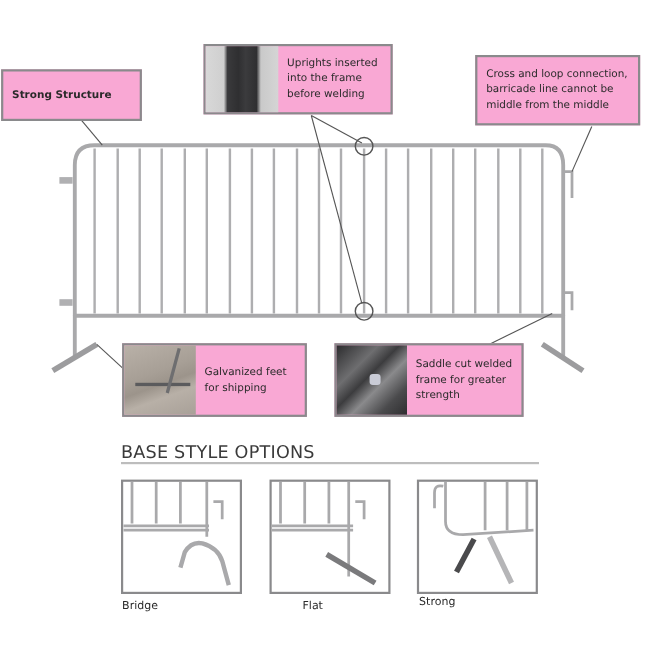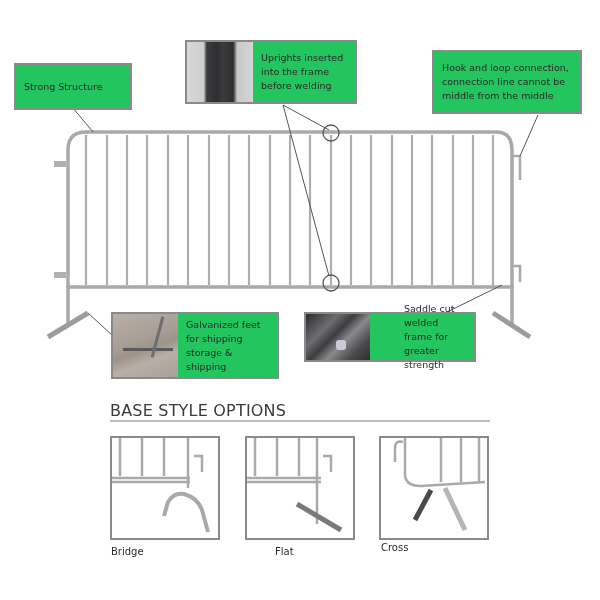--- a/index.html
+++ b/index.html
@@ -1,17 +1,17 @@
 <!DOCTYPE html>
 <html><head>
 <meta charset="utf-8">
 <style>
   html, body { margin:0; padding:0; background:#ffffff; }
   body { width:600px; height:600px; position:relative; overflow:hidden; font-family:"DejaVu Sans", sans-serif; color:#2b2b2b; }
-  .callout { position:absolute; background:#22c55e; border:2px solid #8a8a8c; box-sizing:border-box; display:flex; align-items:center; }
+  .callout { position:absolute; background:#f9a8d4; border:2px solid #8a8a8c; box-sizing:border-box; display:flex; align-items:center; }
   .callout .txt { font-size:9.5px; line-height:14px; padding:0 8px; color:#2a2a2a; }
   .photo { height:100%; flex:0 0 auto; }
   .section-title { position:absolute; left:110px; top:401px; font-size:16px; letter-spacing:0.2px; color:#3a3a3a; }
   .section-rule { position:absolute; left:110px; top:420px; width:380px; height:2px; background:#bdbdbd; }
   .opt-box { position:absolute; border:2px solid #8a8a8c; box-sizing:border-box; background:#fff; overflow:hidden; }
   .opt-label { position:absolute; font-size:10px; color:#2a2a2a; }
   svg { display:block; }
 </style>
 </head>
 <body>
@@ -71,56 +71,55 @@
   <g stroke="#555" stroke-width="1">
     <line x1="73" y1="108" x2="93" y2="132"></line>
     <line x1="283" y1="105" x2="329" y2="130"></line>
     <line x1="283" y1="105" x2="329" y2="276"></line>
     <line x1="538" y1="115" x2="520" y2="156"></line>
     <line x1="88" y1="313" x2="113" y2="336"></line>
     <line x1="502" y1="285" x2="445" y2="313"></line>
   </g>
 </svg>
 
-<div class="callout" style="left:14px;top:63px;width:118px;height:47px;">
+<div class="callout" style="left:1px;top:63px;width:128px;height:47px;font-weight:bold;">
   <div class="txt">
     <div>Strong Structure</div>
   </div>
 </div>
 
 <div class="callout" style="left:185px;top:40px;width:172px;height:64px;">
   <div class="photo" style="width:66px;background:linear-gradient(90deg,#d8d8d8 0%,#cfcfcf 25%,#3a3a3c 30%,#2f2f31 45%,#3b3b3d 55%,#2f2f31 70%,#c9c9c9 76%,#d5d5d5 100%);"></div>
   <div class="txt">
     <div>Uprights inserted</div>
     <div>into the frame</div>
     <div>before welding</div>
   </div>
 </div>
 
 <div class="callout" style="left:432px;top:50px;width:150px;height:64px;">
   <div class="txt">
-    <div>Hook and loop connection,</div>
-    <div>connection line cannot be</div>
+    <div>Cross and loop connection,</div>
+    <div>barricade line cannot be</div>
     <div>middle from the middle</div>
   </div>
 </div>
 
 <div class="callout" style="left:111px;top:312px;width:168px;height:67px;">
   <div class="photo" style="width:65px;background:linear-gradient(160deg,#b9b1a8 0%,#a79f96 40%,#9c948b 55%,#b8b0a7 70%,#a8a098 100%);position:relative;">
     <div style="position:absolute;left:10px;top:34px;width:50px;height:3px;background:#5b5b5d;"></div>
     <div style="position:absolute;left:43px;top:2px;width:3px;height:42px;background:#6e6e70;transform:rotate(15deg);"></div>
   </div>
   <div class="txt">
     <div>Galvanized feet</div>
     <div>for shipping</div>
-    <div>storage &amp; shipping</div>
   </div>
 </div>
 
-<div class="callout" style="left:304px;top:312px;width:172px;height:50px;gap:26px;">
+<div class="callout" style="left:304px;top:312px;width:172px;height:67px;">
   <div class="photo" style="width:64px;background:linear-gradient(135deg,#2c2c2e 0%,#6e6e70 30%,#3c3c3e 45%,#8a8a8c 60%,#4a4a4c 80%,#2e2e30 100%);position:relative;">
     <div style="position:absolute;left:30px;top:26px;width:10px;height:10px;background:#c9cbd6;border-radius:3px;"></div>
   </div>
   <div class="txt">
     <div>Saddle cut welded</div>
     <div>frame for greater</div>
     <div>strength</div>
   </div>
 </div>
 
@@ -165,13 +164,13 @@
       <path d="M14,24 L14,10 Q14,2 22,4"></path>
       <path d="M24,0 L24,36 Q24,48 40,48 L104,44"></path>
       <line x1="60" y1="0" x2="60" y2="44"></line>
         <line x1="80" y1="0" x2="80" y2="44"></line>
         <line x1="98" y1="0" x2="98" y2="44"></line>
     </g>
     <line x1="50" y1="52" x2="34" y2="82" stroke="#4a4a4c" stroke-width="5"></line>
     <line x1="64" y1="50" x2="84" y2="92" stroke="#b5b5b7" stroke-width="5"></line>
   </svg>
 </div>
-<div class="opt-label" style="left:381px;top:542px;">Cross</div>
+<div class="opt-label" style="left:381px;top:542px;">Strong</div>
 
 </body></html>

